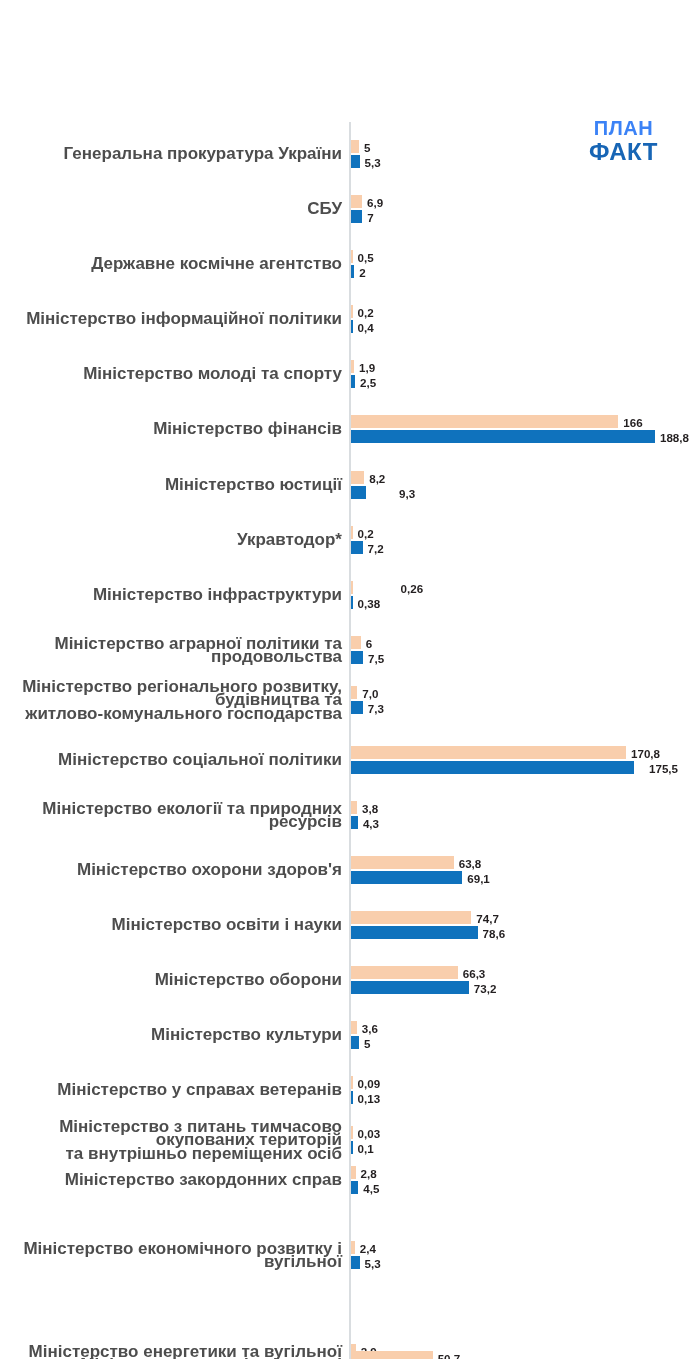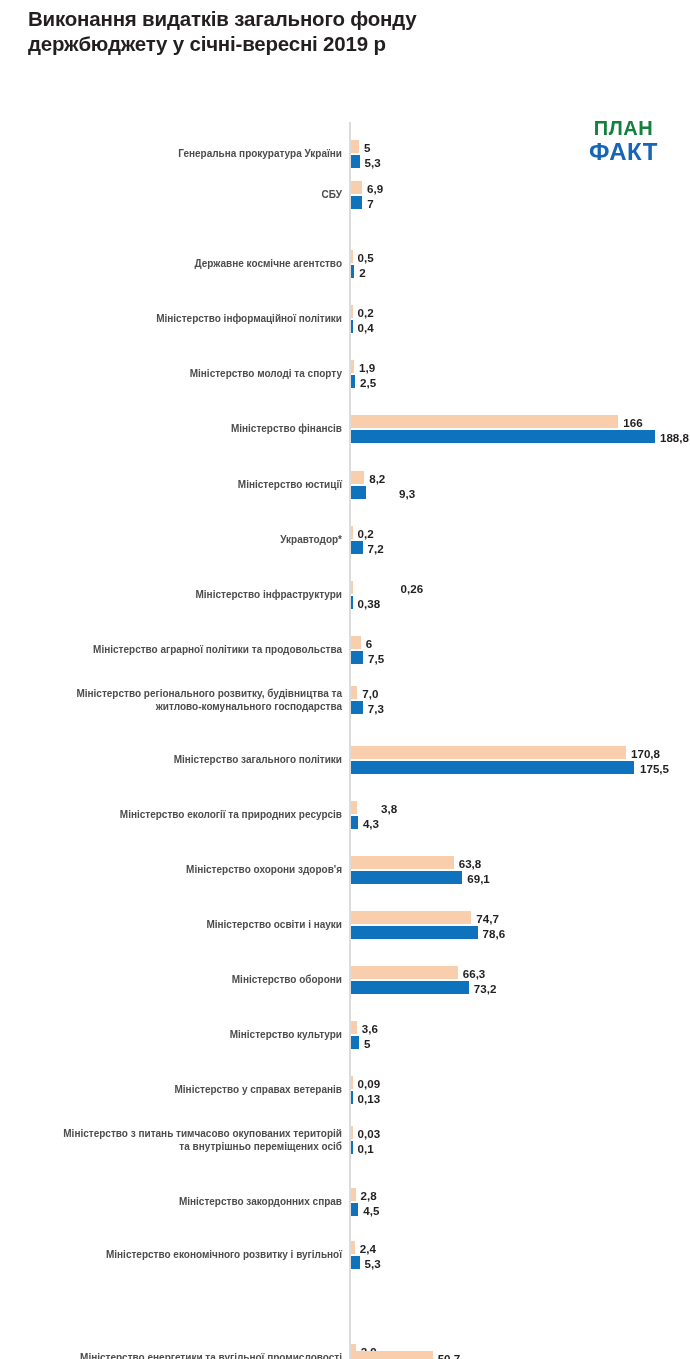--- a/index.html
+++ b/index.html
@@ -44,21 +44,21 @@
     position:absolute;
     right:32px;
     top:118px;
     text-align:center;
     line-height:1.0;
     font-weight:bold;
     letter-spacing:0.5px;
   }
   #logo .plan{
     font-size:20px;
-    color:#15803d;
+    color:#3b82f6;
     display:block;
   }
   #logo .fakt{
     font-size:24px;
     color:#1765b5;
     display:block;
     margin-top:2px;
   }
 
   
@@ -88,21 +88,21 @@
   .row-label{
     position:absolute;
     left:8px;
     top:0;
     width:334px;
     height:44px;
     display:flex;
     align-items:center;
     justify-content:flex-end;
     text-align:right;
-    font-size:10px;
+    font-size:17px;
     font-weight:bold;
     line-height:13.5px;
     color:#4d4d4d;
     white-space:pre-line;
   }
   .bars{
     position:absolute;
     left:351px;
     top:0;
     height:44px;
@@ -130,22 +130,20 @@
     font-weight:bold;
     color:#231f20;
     white-space:nowrap;
     padding-left:5px;
   }
 </style>
 </head>
 <body>
 
 <div id="header">
-  <div id="title">Виконання видатків загального фонду
-держбюджету у січні-вересні 2019 р</div>
 </div>
 
 <div id="logo">
   <span class="plan">ПЛАН</span>
   <span class="fakt">ФАКТ</span>
 </div>
 
 <div id="chart">
   <div id="axis"></div>
   <div id="rows">
@@ -155,21 +153,21 @@
           <div class="barline plan">
             <div class="bar plan" style="width: 8.05px;"></div>
             <span class="val" style="left: 8.05px;">5</span>
           </div>
           <div class="barline fact">
             <div class="bar fact" style="width: 8.533px;"></div>
             <span class="val" style="left: 8.533px;">5,3</span>
           </div>
         </div>
       </div>
-      <div class="row" style="top: 51px;">
+      <div class="row" style="top: 65px;">
         <div class="row-label">СБУ</div>
         <div class="bars">
           <div class="barline plan">
             <div class="bar plan" style="width: 11.109px;"></div>
             <span class="val" style="left: 11.109px;">6,9</span>
           </div>
           <div class="barline fact">
             <div class="bar fact" style="width: 11.27px;"></div>
             <span class="val" style="left: 11.27px;">7</span>
           </div>
@@ -287,38 +285,38 @@
             <div class="bar plan" style="width: 6.279px;"></div>
             <span class="val" style="left: 6.279px;">7,0</span>
           </div>
           <div class="barline fact">
             <div class="bar fact" style="width: 11.753px;"></div>
             <span class="val" style="left: 11.753px;">7,3</span>
           </div>
         </div>
       </div>
       <div class="row" style="top: 616px;">
-        <div class="row-label">Міністерство загального політики</div>
+        <div class="row-label">Міністерство соціальної політики</div>
         <div class="bars">
           <div class="barline plan">
             <div class="bar plan" style="width: 274.988px;"></div>
             <span class="val" style="left: 274.988px;">170,8</span>
           </div>
           <div class="barline fact">
             <div class="bar fact" style="width: 282.555px;"></div>
-            <span class="val" style="left: 284px;">175,5</span>
+            <span class="val" style="left: 293px;">175,5</span>
           </div>
         </div>
       </div>
       <div class="row" style="top: 671px;">
         <div class="row-label">Міністерство екології та природних ресурсів</div>
         <div class="bars">
           <div class="barline plan">
             <div class="bar plan" style="width: 6.118px;"></div>
-            <span class="val" style="left: 6.118px; margin-left: 19px;">3,8</span>
+            <span class="val" style="left: 6.118px;">3,8</span>
           </div>
           <div class="barline fact">
             <div class="bar fact" style="width: 6.923px;"></div>
             <span class="val" style="left: 6.923px;">4,3</span>
           </div>
         </div>
       </div>
       <div class="row" style="top: 726px;">
         <div class="row-label">Міністерство охорони здоров'я</div>
         <div class="bars">
@@ -391,21 +389,21 @@
           <div class="barline plan">
             <div class="bar plan" style="width: 1.6px;"></div>
             <span class="val" style="left: 1.6px;">0,03</span>
           </div>
           <div class="barline fact">
             <div class="bar fact" style="width: 1.6px;"></div>
             <span class="val" style="left: 1.6px;">0,1</span>
           </div>
         </div>
       </div>
-      <div class="row" style="top: 1058px;">
+      <div class="row" style="top: 1036px;">
         <div class="row-label">Міністерство закордонних справ</div>
         <div class="bars">
           <div class="barline plan">
             <div class="bar plan" style="width: 4.508px;"></div>
             <span class="val" style="left: 4.508px;">2,8</span>
           </div>
           <div class="barline fact">
             <div class="bar fact" style="width: 7.245px;"></div>
             <span class="val" style="left: 7.245px;">4,5</span>
           </div>

